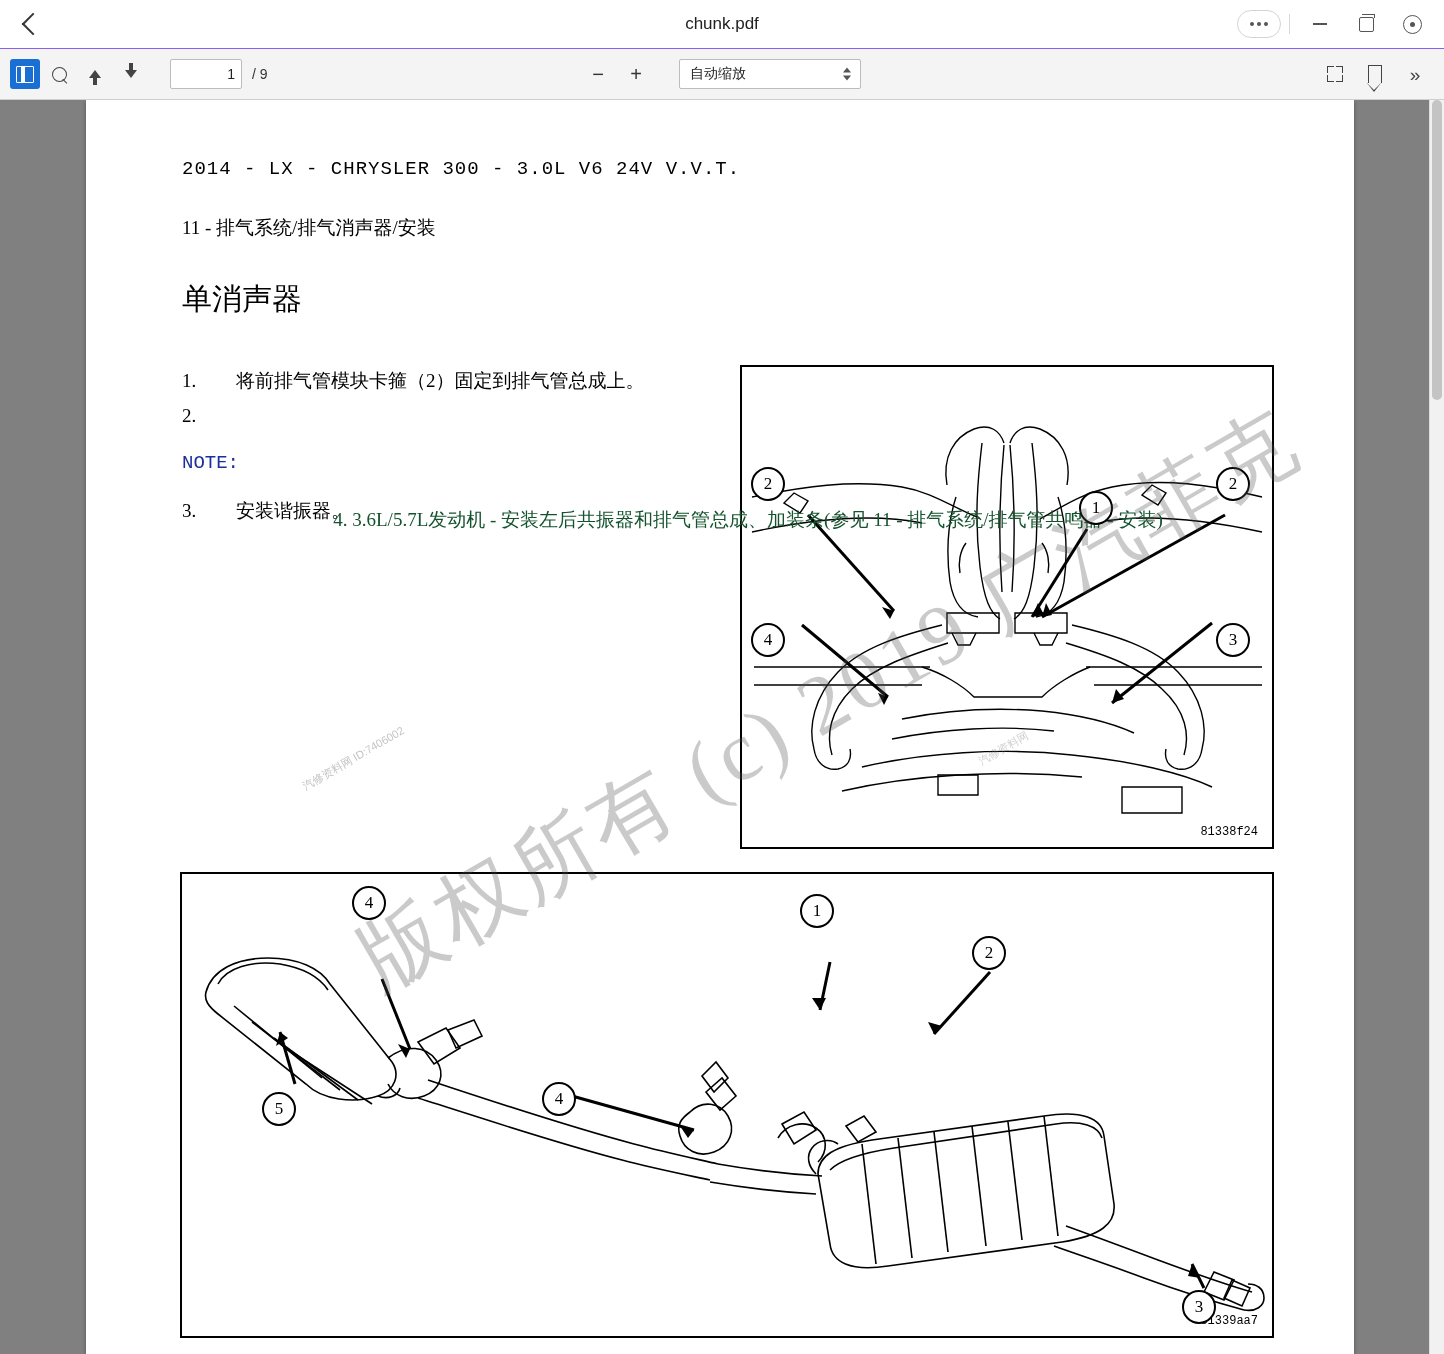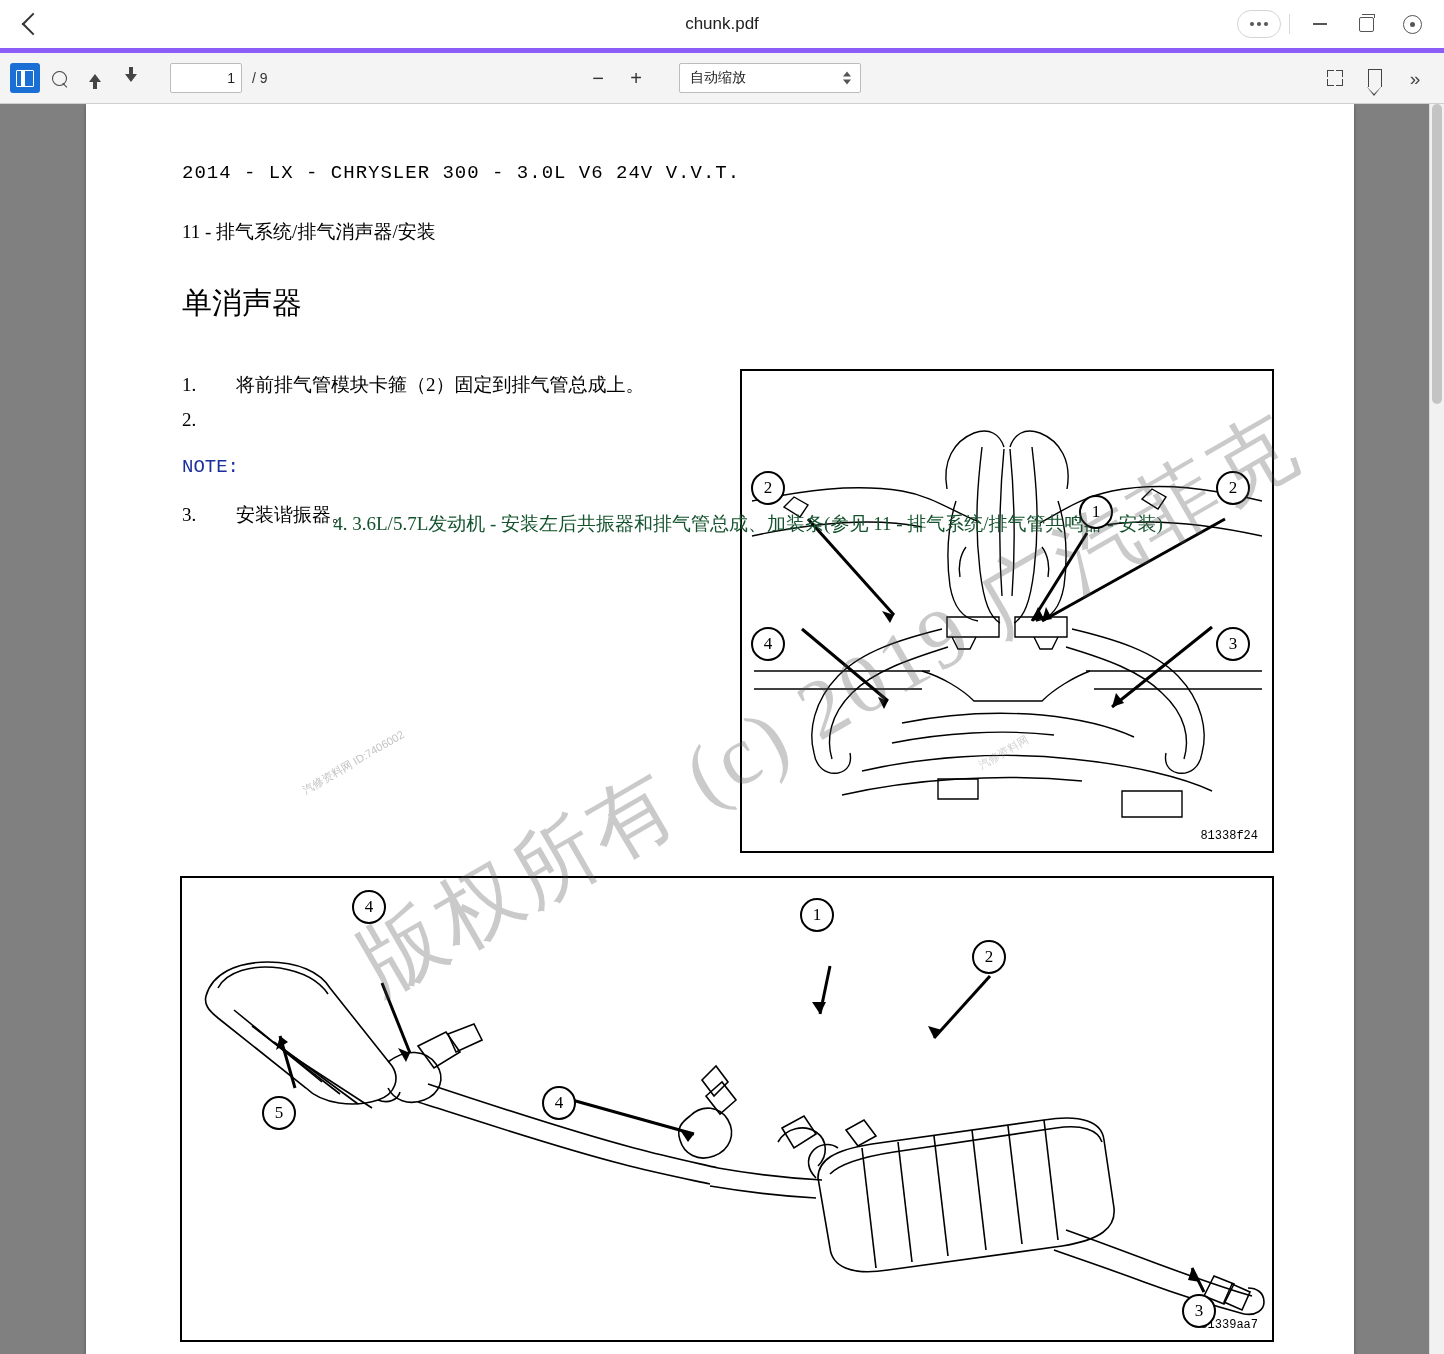--- a/index.html
+++ b/index.html
@@ -13,21 +13,21 @@
     overflow: hidden;
     font-family: "Liberation Sans", sans-serif;
     -webkit-font-smoothing: antialiased;
   }
 
   
   .titlebar {
     position: relative;
     height: 48px;
     background: #ffffff;
-    border-bottom: 5px solid #8b5cf6;
+    border-bottom: 1px solid #8b5cf6;
     display: flex;
     align-items: center;
   }
   .back-btn {
     width: 48px;
     height: 48px;
     display: flex;
     align-items: center;
     justify-content: center;
     margin-left: 6px;

